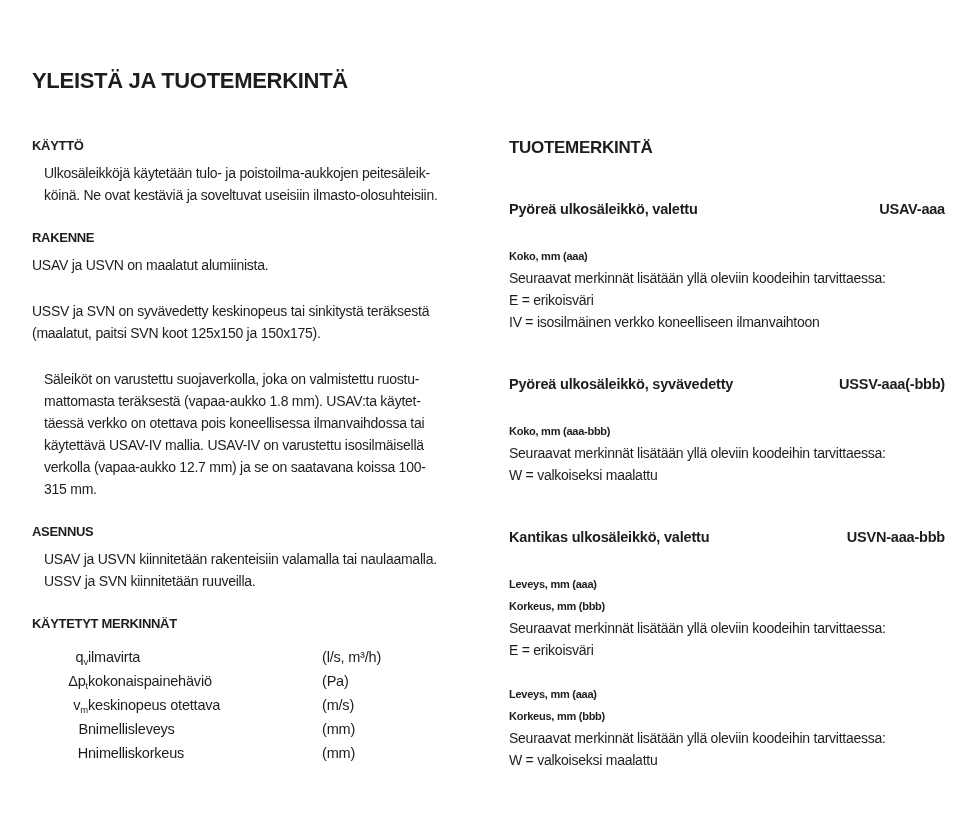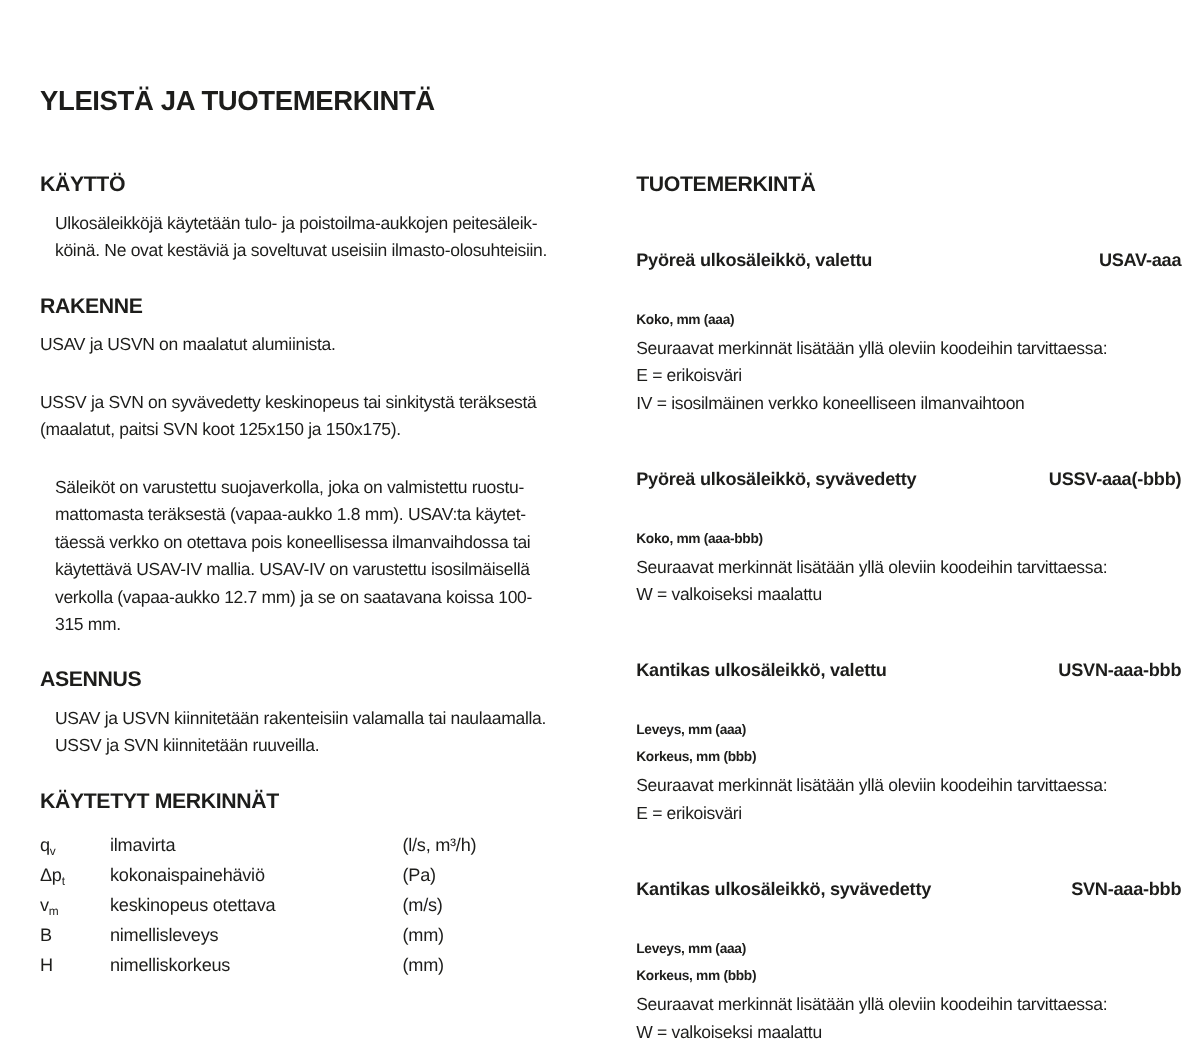--- a/index.html
+++ b/index.html
@@ -33,21 +33,21 @@
   .col-left {
     width: 447px;
     margin-right: 30px;
     flex: none;
   }
   .col-right {
     flex: 1;
     min-width: 0;
   }
   .section-heading {
-    font-size: 17px;
+    font-size: 13px;
     font-weight: bold;
     letter-spacing: -0.3px;
     margin: 0 0 9px 0;
   }
   .section {
     margin-bottom: 24px;
   }
   .para {
     font-size: 14px;
     letter-spacing: -0.25px;
@@ -59,21 +59,21 @@
   .symbols-table {
     margin-top: 14px;
   }
   .symbol-row {
     display: flex;
     font-size: 14.5px;
     letter-spacing: -0.2px;
     height: 24px;
     line-height: 24px;
   }
-  .symbol-cell { width: 56px; flex: none; }
+  .symbol-cell { width: 56px; flex: none; text-align: right; }
   .symbol-label { width: 234px; flex: none; }
   .symbol-unit { flex: 1; }
   sub.sym-sub {
     font-size: 9.5px;
     line-height: 0;
     vertical-align: -3px;
   }
   
   .tm-heading {
     font-size: 17px;
@@ -216,24 +216,20 @@
         </div>
         <div class="product-details">
           <div class="detail-line bold">Leveys, mm (aaa)</div>
           <div class="detail-line bold">Korkeus, mm (bbb)</div>
           <div class="detail-line">Seuraavat merkinnät lisätään yllä oleviin koodeihin tarvittaessa:</div>
           <div class="detail-line">E = erikoisväri</div>
         </div>
       </div>
 
       <div class="product">
-        <div class="product-header">
-          <span class="product-name">Kantikas ulkosäleikkö, syvävedetty</span>
-          <span class="product-code">SVN-aaa-bbb</span>
-        </div>
         <div class="product-details">
           <div class="detail-line bold">Leveys, mm (aaa)</div>
           <div class="detail-line bold">Korkeus, mm (bbb)</div>
           <div class="detail-line">Seuraavat merkinnät lisätään yllä oleviin koodeihin tarvittaessa:</div>
           <div class="detail-line">W = valkoiseksi maalattu</div>
         </div>
       </div>
 
     </div>
   </div>

